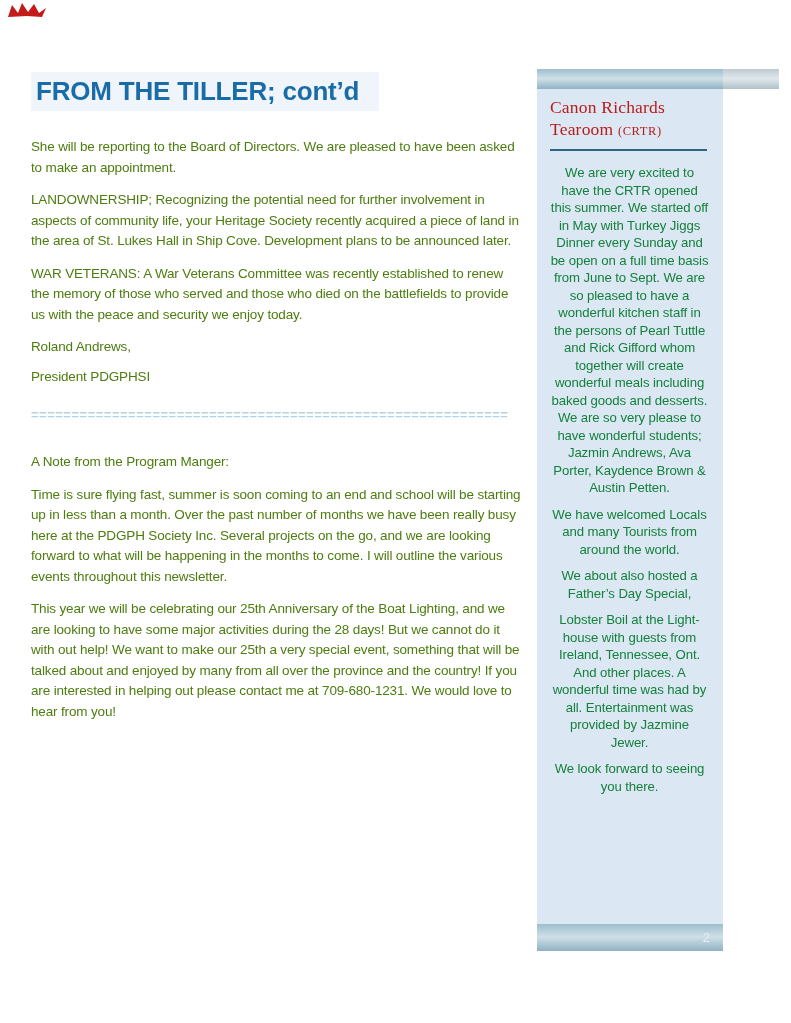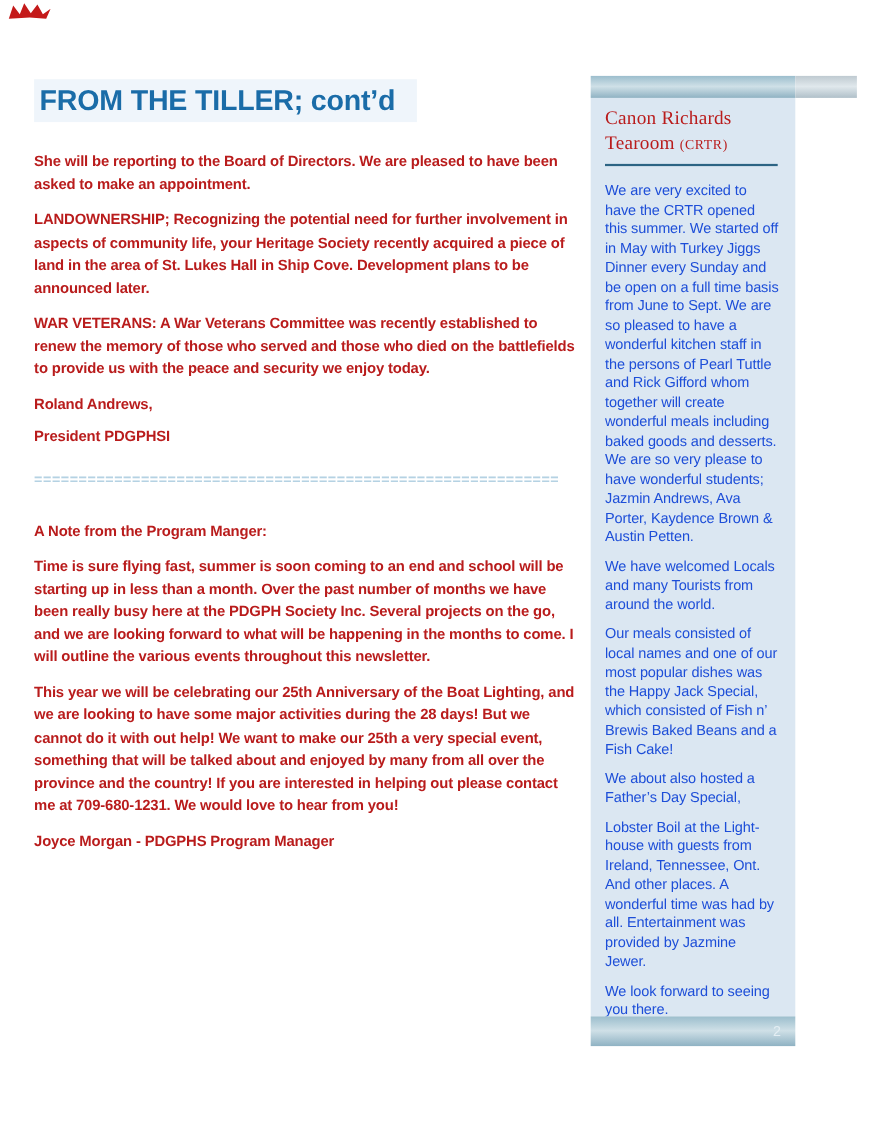--- a/index.html
+++ b/index.html
@@ -22,25 +22,24 @@
     margin: 0 0 26px 0;
     padding: 4px 20px 4px 5px;
     background: #eff5fb;
     color: #1a6ca8;
     font-size: 26px;
     font-weight: bold;
     letter-spacing: -0.2px;
   }
   .main-col p {
     margin: 0 0 12px 0;
-    color: #b91c1c;
+    color: #4d7c0f;
     font-size: 13.5px;
     line-height: 20.5px;
     letter-spacing: -0.15px;
-    font-weight: bold;
   }
   .main-col p.sig { margin-bottom: 9px; }
   .divider {
     width: 477px;
     margin: 20px 0 30px 0;
     color: #b5d2e3;
     font-size: 13px;
     letter-spacing: 0.5px;
     white-space: nowrap;
     overflow: hidden;
@@ -77,24 +76,25 @@
     letter-spacing: 0.2px;
   }
   .sb-title .abbr { font-size: 12.5px; letter-spacing: 0.6px; }
   .sb-rule {
     height: 0;
     border-top: 2px solid #2c6484;
     margin: 7px 2px 13px 0;
   }
   .sb-content p.sb-p {
     margin: 0 0 9px 0;
-    color: #1d4ed8;
+    color: #15803d;
     font-size: 13.2px;
     line-height: 17.5px;
     letter-spacing: -0.1px;
+    text-align: center;
   }
   .sb-bottombar {
     height: 27px; flex: none;
     background: linear-gradient(to bottom, #9cbecd 0%, #cfe0e7 48%, #8fb2c3 100%);
     text-align: right;
   }
   .pagenum {
     display: inline-block;
     padding-right: 13px;
     line-height: 27px;
@@ -118,38 +118,36 @@
     <p>LANDOWNERSHIP;  Recognizing the potential need for further involvement in aspects of community life, your Heritage Society recently acquired a piece of land in the area of St. Lukes Hall in Ship Cove.  Development plans to be announced later.</p>
     <p>WAR VETERANS:  A War Veterans Committee was recently established to renew the memory of those who served and those who died on the battlefields to provide us with the peace and security we enjoy today.</p>
     <p class="sig">Roland Andrews,</p>
     <p class="sig">President PDGPHSI</p>
 
     <div class="divider">============================================================================</div>
 
     <p>A Note from the Program Manger:</p>
     <p>Time is sure flying fast, summer is soon coming to an end and school will be starting up in less than a month.  Over the past number of months we have been really busy here at the PDGPH Society Inc.  Several projects on the go, and we are looking forward to what will be happening in the months to come.  I will outline the various events throughout this newsletter.</p>
     <p>This year we will be celebrating our 25th Anniversary of the Boat Lighting, and we are looking to have some major activities during the 28 days!  But we cannot do it with out help!  We want to make our 25th a very special event, something that will be talked about and enjoyed by many from all over the province and the country!  If you are interested in helping out please contact me at 709-680-1231.  We would love to hear from you!</p>
-    <p>Joyce Morgan  -  PDGPHS Program Manager</p>
   </div>
 
   <div class="sidebar">
     <div class="sb-topbar">
       <div class="sb-topbar-tail"></div>
     </div>
 
     <div class="sb-content">
       <div class="sb-title">
         <span>Canon Richards</span><br>
         <span>Tearoom </span><span class="abbr">(CRTR)</span>
       </div>
       <div class="sb-rule"></div>
 
       <p class="sb-p">We are very excited to have the CRTR opened this summer.  We started off in May with Turkey Jiggs Dinner every Sunday and be open on a full time basis from June to Sept.  We are so pleased to have a wonderful kitchen staff in the persons of Pearl Tuttle and Rick Gifford whom together will create wonderful meals including baked goods and desserts.  We are so very please to have wonderful students; Jazmin Andrews, Ava Porter, Kaydence Brown &amp; Austin Petten.</p>
       <p class="sb-p">We have welcomed Locals and many Tourists from around the world.</p>
-      <p class="sb-p">Our meals consisted of local names and one of our most popular dishes was the Happy Jack Special, which consisted of  Fish n’ Brewis Baked Beans and a Fish Cake!</p>
       <p class="sb-p">We about also hosted a Father’s Day Special,</p>
       <p class="sb-p">Lobster Boil at the Light-house with guests from Ireland, Tennessee, Ont. And other places.  A wonderful time was had by all.  Entertainment was provided by Jazmine Jewer.</p>
       <p class="sb-p">We look forward to seeing you there.</p>
     </div>
 
     <div class="sb-bottombar">
       <span class="pagenum">2</span>
     </div>
   </div>
 

